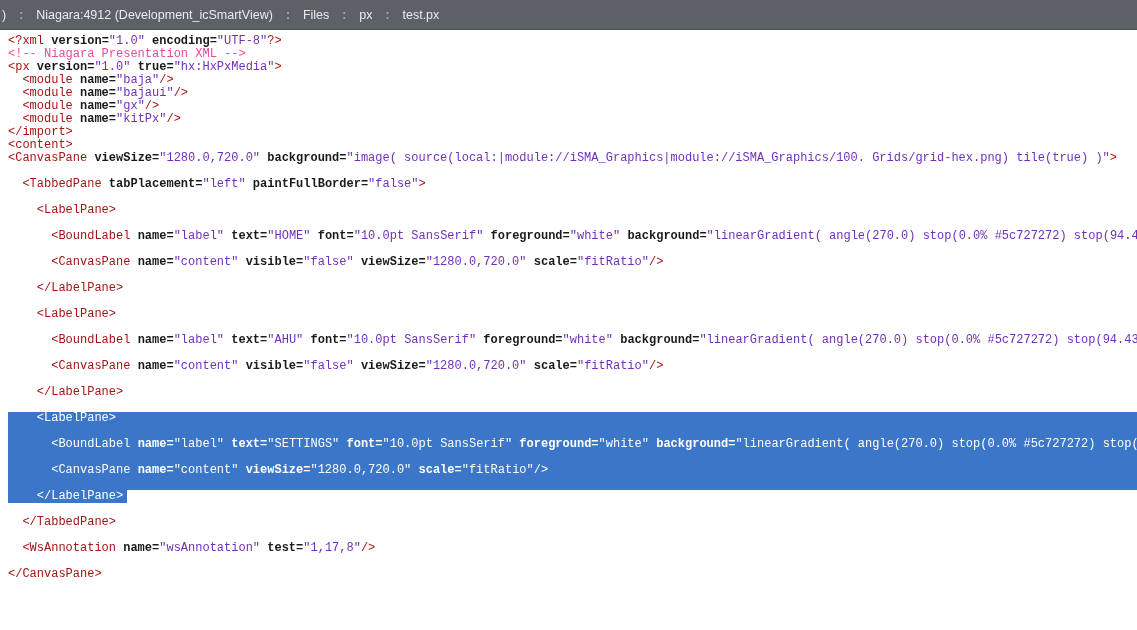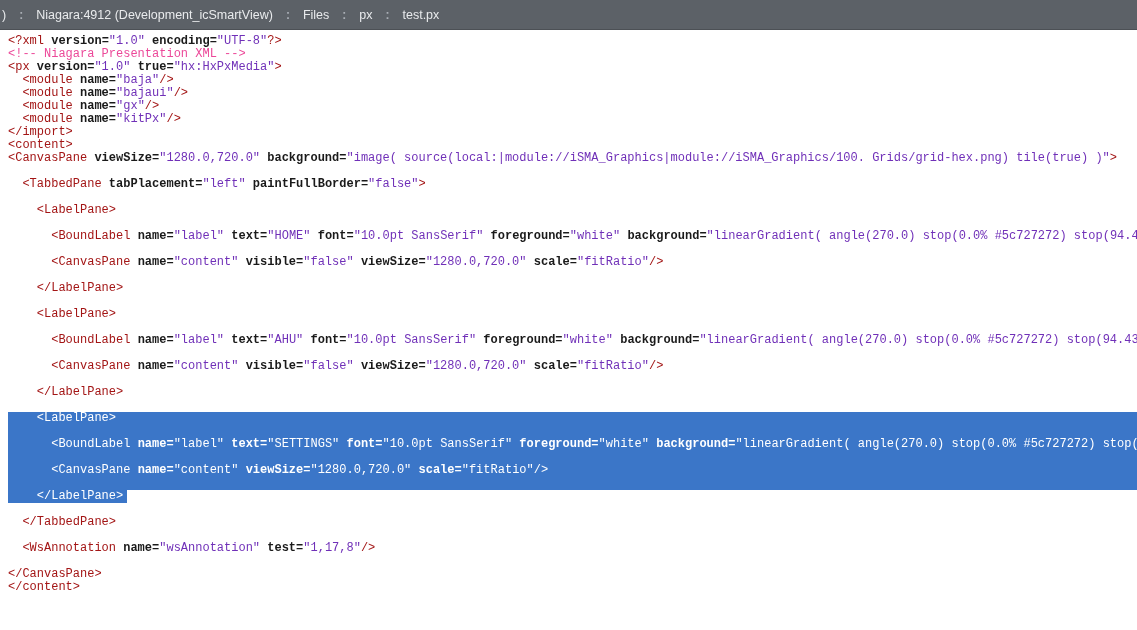--- a/index.html
+++ b/index.html
@@ -76,15 +76,14 @@
       <div class="line self">&nbsp;</div>
       <div class="line self"><span class="t">      &lt;CanvasPane </span><span class="a">name=</span><span class="v">"content"</span><span class="a"> viewSize=</span><span class="v">"1280.0,720.0"</span><span class="a"> scale=</span><span class="v">"fitRatio"</span><span class="t">/&gt;</span></div>
       <div class="line self">&nbsp;</div>
       <div class="line"><span class="tsel"><span class="t">    &lt;/LabelPane&gt;</span></span></div>
       <div class="line">&nbsp;</div>
       <div class="line"><span class="t">  &lt;/TabbedPane&gt;</span></div>
       <div class="line">&nbsp;</div>
       <div class="line"><span class="t">  &lt;WsAnnotation </span><span class="a">name=</span><span class="v">"wsAnnotation"</span><span class="a"> test=</span><span class="v">"1,17,8"</span><span class="t">/&gt;</span></div>
       <div class="line">&nbsp;</div>
       <div class="line"><span class="t">&lt;/CanvasPane&gt;</span></div>
-      <div class="line"><span class="t">&lt;/content&gt;</span></div>
     </div>
 </div>
 
 </body></html>

